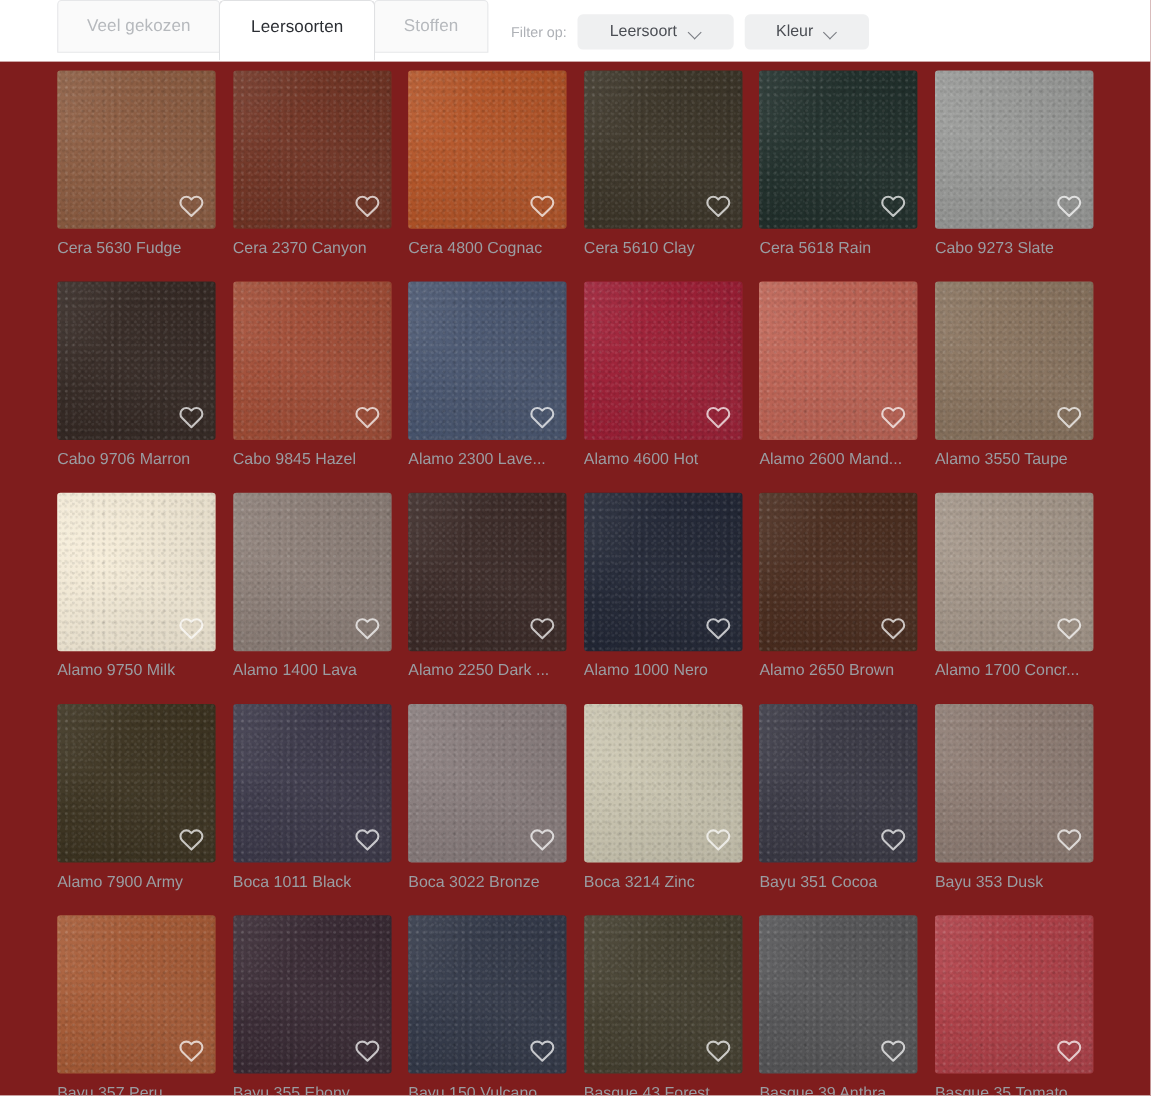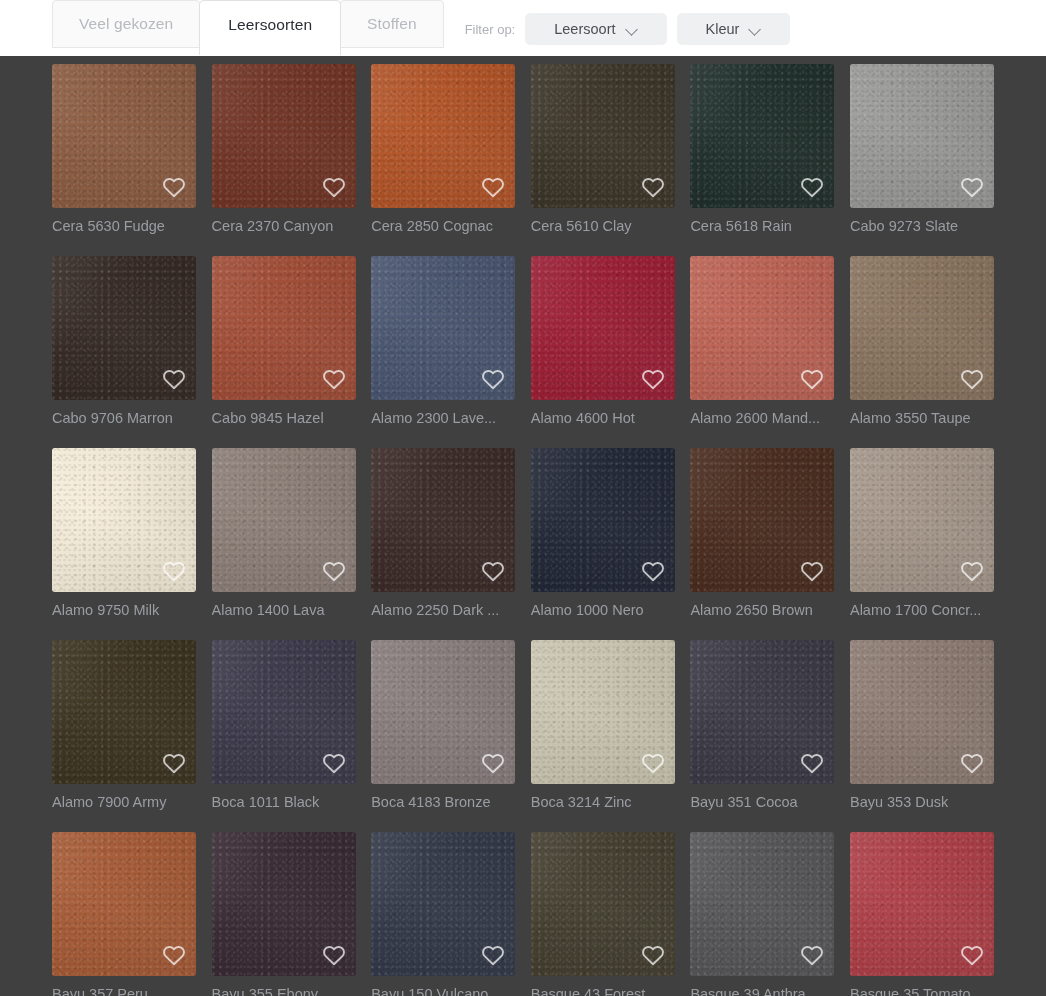--- a/index.html
+++ b/index.html
@@ -3,21 +3,21 @@
 <meta charset="utf-8">
 <style>
   * { box-sizing: border-box; }
   html, body {
     margin: 0; padding: 0;
     width: 1046px; height: 996px;
     background: #ffffff;
     font-family: "Liberation Sans", sans-serif;
     overflow: hidden;
   }
-  #app { position: relative; width: 1046px; height: 996px; background: #404040; }
+  #app { position: relative; width: 1046px; height: 996px; background: #7f1d1d; }
 
   
   .topbar {
     position: absolute; left: 0; top: 0; width: 1046px; height: 56px;
     background: #ffffff;
     display: flex; align-items: flex-start;
   }
   .tabs { display: flex; align-items: flex-start; margin-left: 52px; }
   .tab {
     height: 48px; padding: 0 26px;
@@ -163,21 +163,21 @@
         <div class="caption">Cera 2370 Canyon</div>
       </div>
       <div class="card">
         <div class="swatch" style="background-color: rgb(181, 85, 40);">
           <div class="heart">
             <svg viewBox="0 0 24 22" fill="none">
               <path d="M12 20.3 3.6 12.1C1.5 10 1.5 6.6 3.6 4.5c2.1-2.1 5.5-2.1 7.6 0l.8.8.8-.8c2.1-2.1 5.5-2.1 7.6 0 2.1 2.1 2.1 5.5 0 7.6L12 20.3Z" stroke="#ffffff" stroke-width="1.9" stroke-linejoin="round"></path>
             </svg>
           </div>
         </div>
-        <div class="caption">Cera 2850 Cognac</div>
+        <div class="caption">Cera 4800 Cognac</div>
       </div>
       <div class="card">
         <div class="swatch" style="background-color: rgb(61, 54, 41);">
           <div class="heart">
             <svg viewBox="0 0 24 22" fill="none">
               <path d="M12 20.3 3.6 12.1C1.5 10 1.5 6.6 3.6 4.5c2.1-2.1 5.5-2.1 7.6 0l.8.8.8-.8c2.1-2.1 5.5-2.1 7.6 0 2.1 2.1 2.1 5.5 0 7.6L12 20.3Z" stroke="#ffffff" stroke-width="1.9" stroke-linejoin="round"></path>
             </svg>
           </div>
         </div>
         <div class="caption">Cera 5610 Clay</div>
@@ -343,21 +343,21 @@
         <div class="caption">Boca 1011 Black</div>
       </div>
       <div class="card">
         <div class="swatch" style="background-color: rgb(138, 126, 126);">
           <div class="heart">
             <svg viewBox="0 0 24 22" fill="none">
               <path d="M12 20.3 3.6 12.1C1.5 10 1.5 6.6 3.6 4.5c2.1-2.1 5.5-2.1 7.6 0l.8.8.8-.8c2.1-2.1 5.5-2.1 7.6 0 2.1 2.1 2.1 5.5 0 7.6L12 20.3Z" stroke="#ffffff" stroke-width="1.9" stroke-linejoin="round"></path>
             </svg>
           </div>
         </div>
-        <div class="caption">Boca 4183 Bronze</div>
+        <div class="caption">Boca 3022 Bronze</div>
       </div>
       <div class="card">
         <div class="swatch" style="background-color: rgb(204, 199, 178);">
           <div class="heart">
             <svg viewBox="0 0 24 22" fill="none">
               <path d="M12 20.3 3.6 12.1C1.5 10 1.5 6.6 3.6 4.5c2.1-2.1 5.5-2.1 7.6 0l.8.8.8-.8c2.1-2.1 5.5-2.1 7.6 0 2.1 2.1 2.1 5.5 0 7.6L12 20.3Z" stroke="#ffffff" stroke-width="1.9" stroke-linejoin="round"></path>
             </svg>
           </div>
         </div>
         <div class="caption">Boca 3214 Zinc</div>

